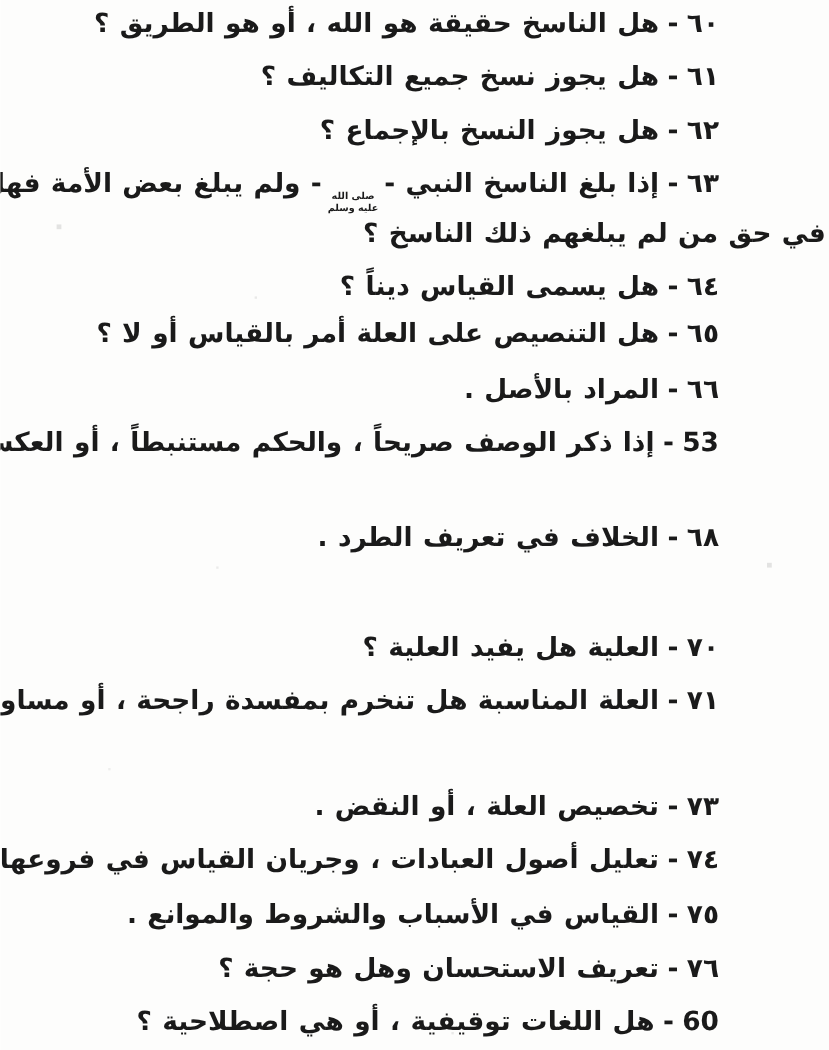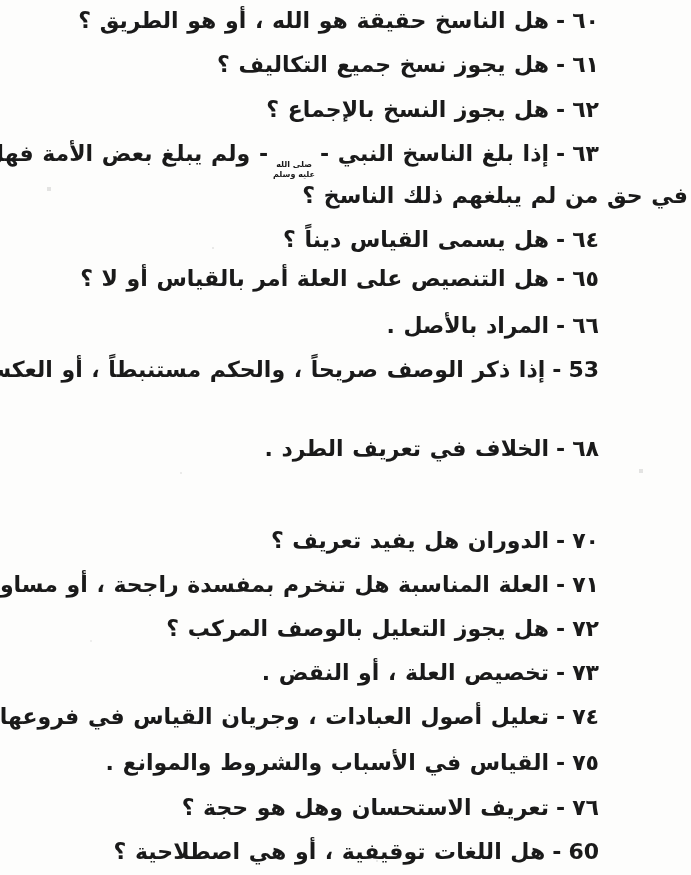--- a/index.html
+++ b/index.html
@@ -106,30 +106,27 @@
     <span class="qnum">53</span><span class="qdash">-</span><span class="qtext">إذا ذكر الوصف صريحاً ، والحكم مستنبطاً ، أو العكس فهل</span>
   </div>
 
 
   <div class="line" style="top:433px">
     <span class="qnum">٦٨</span><span class="qdash">-</span><span class="qtext">الخلاف في تعريف الطرد .</span>
   </div>
 
 
   <div class="line" style="top:525px">
-    <span class="qnum">٧٠</span><span class="qdash">-</span><span class="qtext">الدوران هل يفيد تعريف ؟</span>
+    <span class="qnum">٧٠</span><span class="qdash">-</span><span class="qtext">العلية هل يفيد العلية ؟</span>
   </div>
 
   <div class="line" style="top:569px">
     <span class="qnum">٧١</span><span class="qdash">-</span><span class="qtext">العلة المناسبة هل تنخرم بمفسدة راجحة ، أو مساوية ؟</span>
   </div>
 
-  <div class="line" style="top:613px">
-    <span class="qnum">٧٢</span><span class="qdash">-</span><span class="qtext">هل يجوز التعليل بالوصف المركب ؟</span>
-  </div>
 
   <div class="line" style="top:657px">
     <span class="qnum">٧٣</span><span class="qdash">-</span><span class="qtext">تخصيص العلة ، أو النقض .</span>
   </div>
 
   <div class="line" style="top:701px">
     <span class="qnum">٧٤</span><span class="qdash">-</span><span class="qtext">تعليل أصول العبادات ، وجريان القياس في فروعها .</span>
   </div>
 
   <div class="line" style="top:747px">

